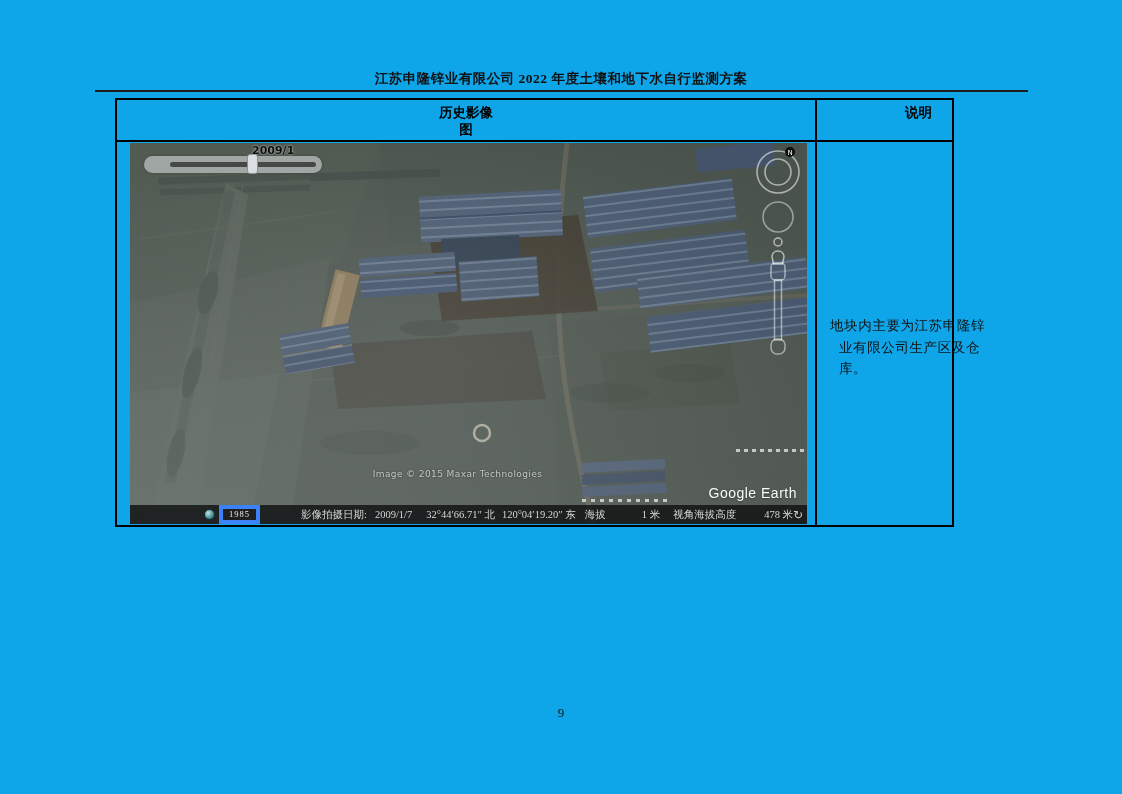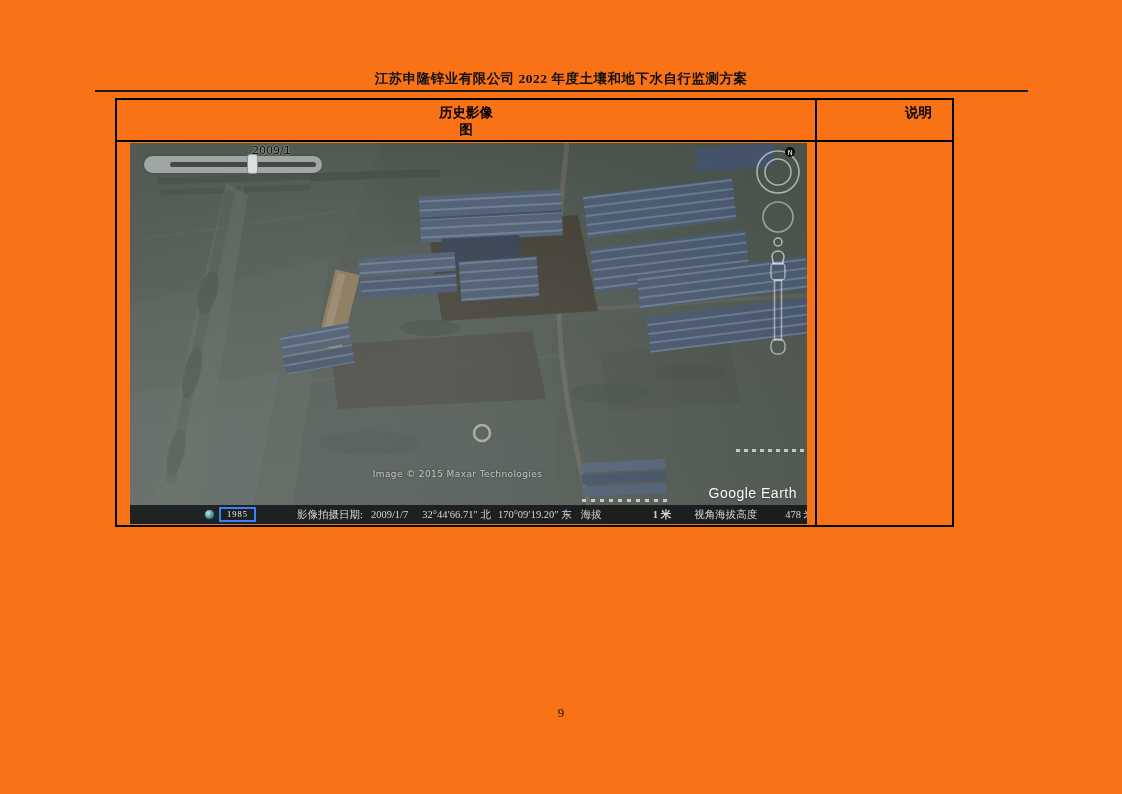--- a/index.html
+++ b/index.html
@@ -1,18 +1,18 @@
 <!DOCTYPE html>
 <html><head>
 <meta charset="utf-8">
 <style>
   * { margin:0; padding:0; box-sizing:border-box; }
   html,body { background:#888; }
   .page {
-    position:relative; width:1122px; height:794px; background:#f97316;
+    position:relative; width:1122px; height:794px; background:#0ea5e9;
     font-family:"Liberation Serif","DejaVu Serif",serif; overflow:hidden; margin:0 auto;
   }
   .doc-title {
     position:absolute; top:70px; left:0; width:100%; text-align:center;
     font-size:13.5px; font-weight:700; letter-spacing:0.5px; color:#111;
   }
   .doc-rule { position:absolute; left:95px; top:90px; width:933px; height:2px; background:#1c1c1c; }
 
   .tbl { position:absolute; left:115px; top:98px; width:839px; height:429px; border:2px solid #000; }
   .tbl-vline { position:absolute; left:698px; top:0; width:2px; height:100%; background:#000; }
@@ -32,21 +32,21 @@
 
   
   .eslider {
     position:absolute; left:14px; top:13px; width:178px; height:17px;
     background:rgba(224,228,230,0.55); border-radius:9px; box-shadow:0 0 3px rgba(0,0,0,0.25);
   }
   .eslider-bar { position:absolute; left:26px; top:6px; width:146px; height:5px; background:rgba(45,45,45,0.78); border-radius:3px; }
   .eslider-handle { position:absolute; left:103px; top:-2px; width:11px; height:20px; background:#dadee0; border:1px solid #8a8f93; border-radius:3px; }
   .eslider-label {
     position:absolute; left:122px; top:1px; font-family:"DejaVu Sans",sans-serif;
-    font-size:11px; font-weight:400; color:#0d0d0d; text-shadow:0 0 2px rgba(255,255,255,0.85);
+    font-size:11px; font-weight:700; color:#0d0d0d; text-shadow:0 0 2px rgba(255,255,255,0.85);
   }
 
   .navctl { position:absolute; left:618px; top:2px; }
 
   .ecopy {
     position:absolute; left:calc(50% - 11px); transform:translateX(-50%); bottom:45px;
     font-family:"DejaVu Sans",sans-serif; font-size:9px; color:rgba(242,242,238,0.72);
     letter-spacing:0.4px; text-shadow:0 0 2px rgba(0,0,0,0.55); white-space:nowrap;
   }
   .elogo {
@@ -59,30 +59,30 @@
     position:absolute; left:0; bottom:0; width:100%; height:19px;
     background:rgba(16,17,18,0.82); display:flex; align-items:center;
     font-size:10.5px; color:#d6d6d6; white-space:nowrap;
   }
   .eclock {
     width:11px; height:11px; border-radius:50%; margin-left:74px; flex:0 0 auto;
     background:radial-gradient(circle at 35% 35%, #c2e4e0, #2e7f8c 70%);
     border:1px solid #173138;
   }
   .ebadge {
-    margin-left:4px; padding:0px 6px 1px 6px; background:#1f1f1f; border:2px solid #3b82f6;
+    margin-left:4px; padding:0px 6px 1px 6px; background:#1f1f1f; border:4px solid #3b82f6;
     font-size:8.5px; color:#eee; letter-spacing:1px; line-height:10px;
   }
   .s-capl { margin-left:41px; }
   .s-capd { margin-left:8px; }
   .s-lat  { margin-left:14px; }
   .s-lon  { margin-left:7px; }
   .s-altl { margin-left:9px; }
-  .s-altv { margin-left:51px;font-weight:bold; }
-  .s-eyel { margin-left:23px;font-family:Liberation Mono, monospace; }
+  .s-altv { margin-left:36px; }
+  .s-eyel { margin-left:13px;font-family:Liberation Mono, monospace; }
   .s-eyev { margin-left:28px; }
   .s-refresh { margin-left:auto; margin-right:5px; font-family:"DejaVu Sans",sans-serif; font-size:12px; color:#cfcfcf; }
 
   .page-num { position:absolute; top:705px; left:0; width:100%; text-align:center; font-size:13px; color:#111; }
 </style>
 </head>
 <body>
 
 <div class="page">
 
@@ -256,25 +256,26 @@
 
       <div class="ecopy">Image © 2015 Maxar Technologies</div>
       <div class="elogo">Google Earth</div>
 
       <div class="estatus">
         <div class="eclock"></div>
         <div class="ebadge">1985</div>
         <span class="s-capl">影像拍摄日期:</span>
         <span class="s-capd">2009/1/7</span>
         <span class="s-lat">32°44′66.71″ 北</span>
-        <span class="s-lon">170°09′19.20″ 东</span>
+        <span class="s-lon">120°04′19.20″ 东</span>
         <span class="s-altl">海拔</span>
         <span class="s-altv">1 米</span>
         <span class="s-eyel">视角海拔高度</span>
         <span class="s-eyev">478 米</span>
         <span class="s-refresh">↻</span>
       </div>
     </div>
 
+    <div class="desc">地块内主要为江苏申隆锌业有限公司生产区及仓库。</div>
   </div>
 
   <div class="page-num">9</div>
 </div>
 
 </body></html>

